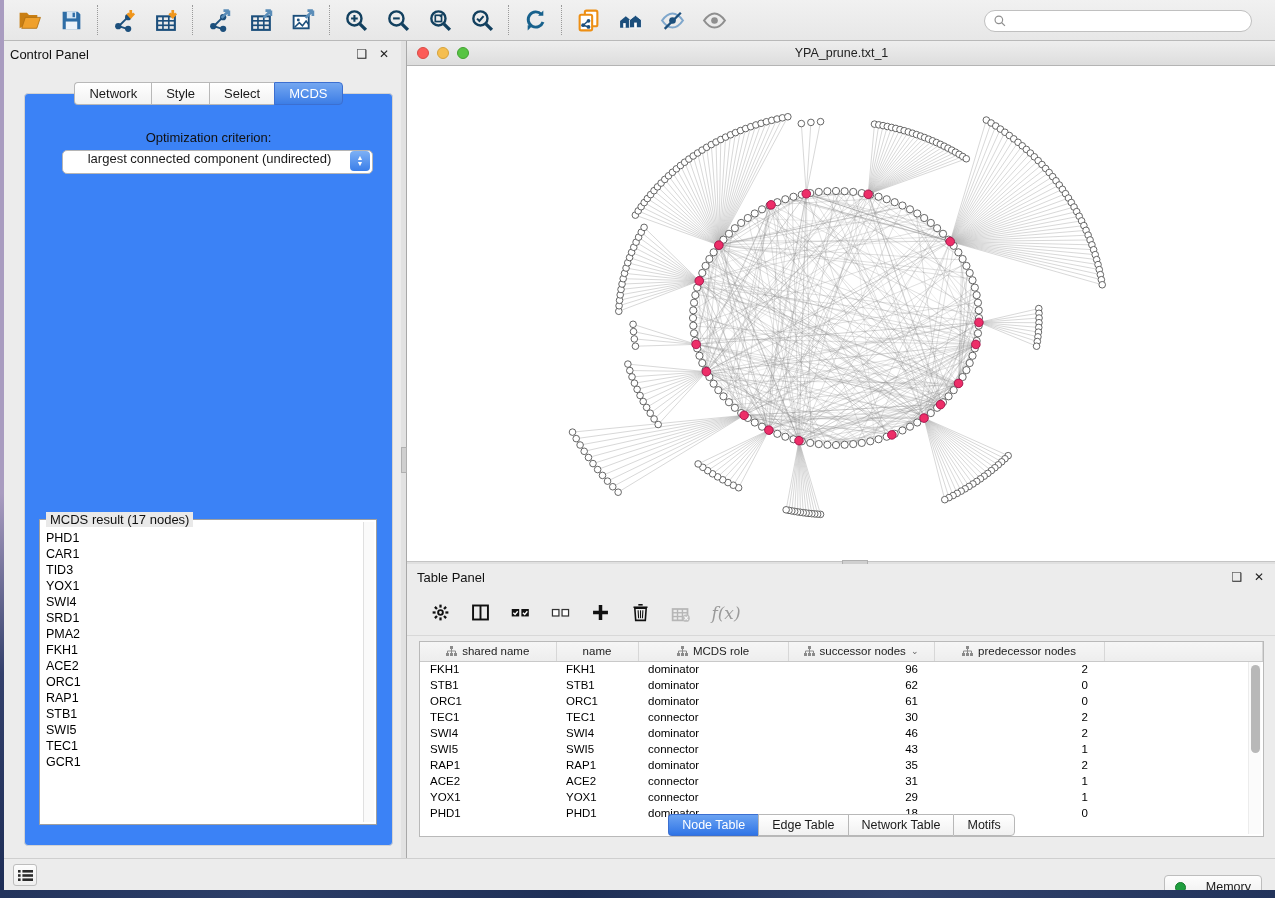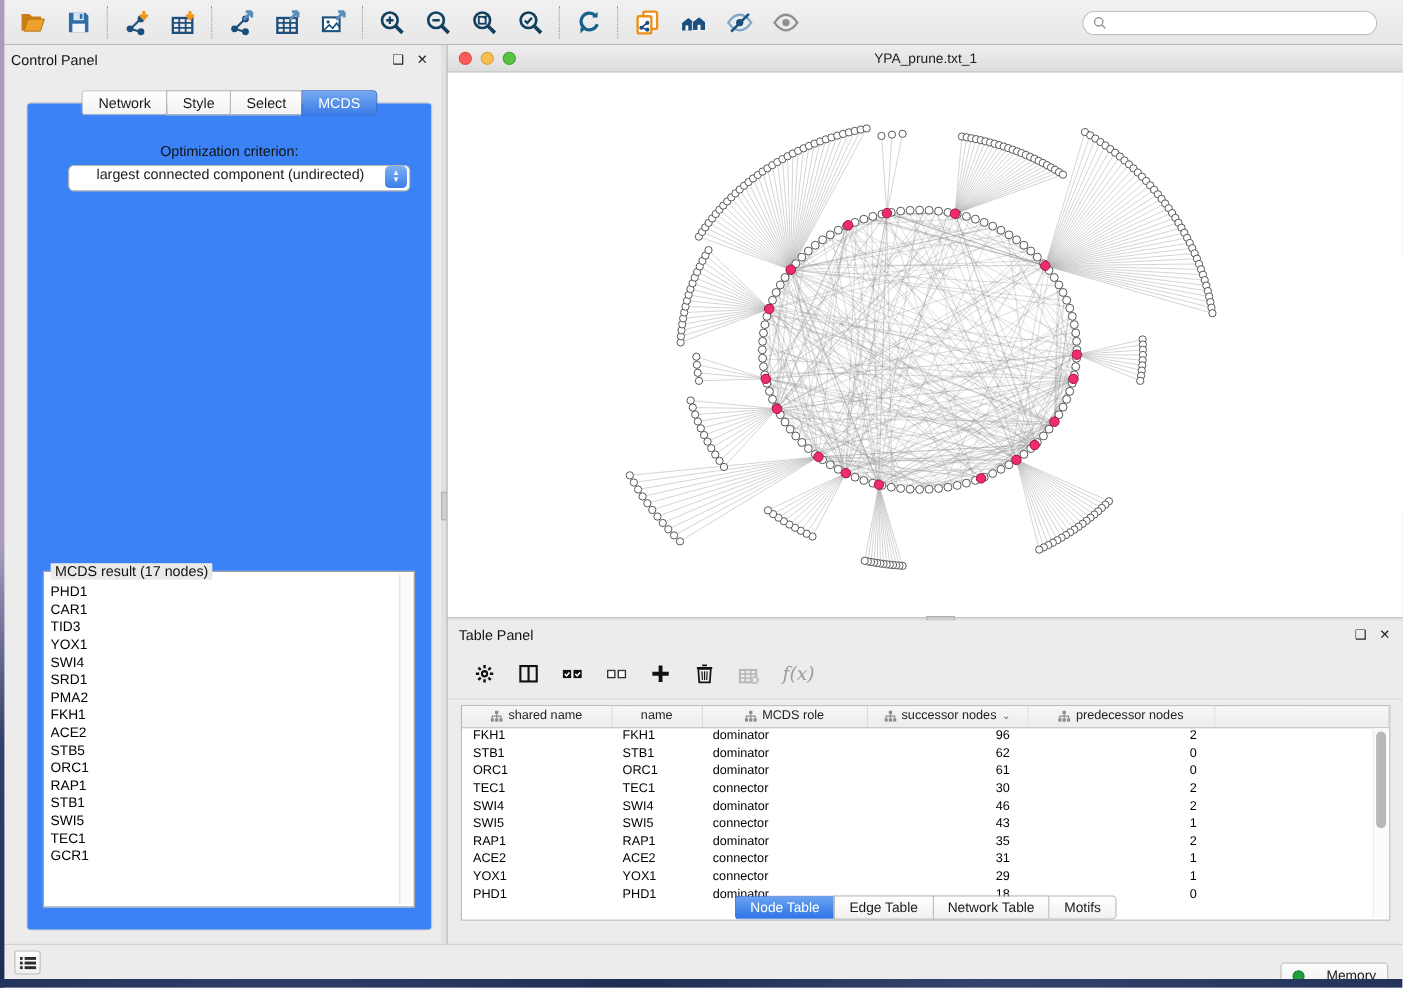--- a/index.html
+++ b/index.html
@@ -277,21 +277,20 @@
         <div class="result-list" id="result-list">
             <div>PHD1</div>
             <div>CAR1</div>
             <div>TID3</div>
             <div>YOX1</div>
             <div>SWI4</div>
             <div>SRD1</div>
             <div>PMA2</div>
             <div>FKH1</div>
             <div>ACE2</div>
-            <div>STB5</div>
             <div>ORC1</div>
             <div>RAP1</div>
             <div>STB1</div>
             <div>SWI5</div>
             <div>TEC1</div>
             <div>GCR1</div>
           </div>
         <div class="result-scroll"></div>
       </div>
     </div>

